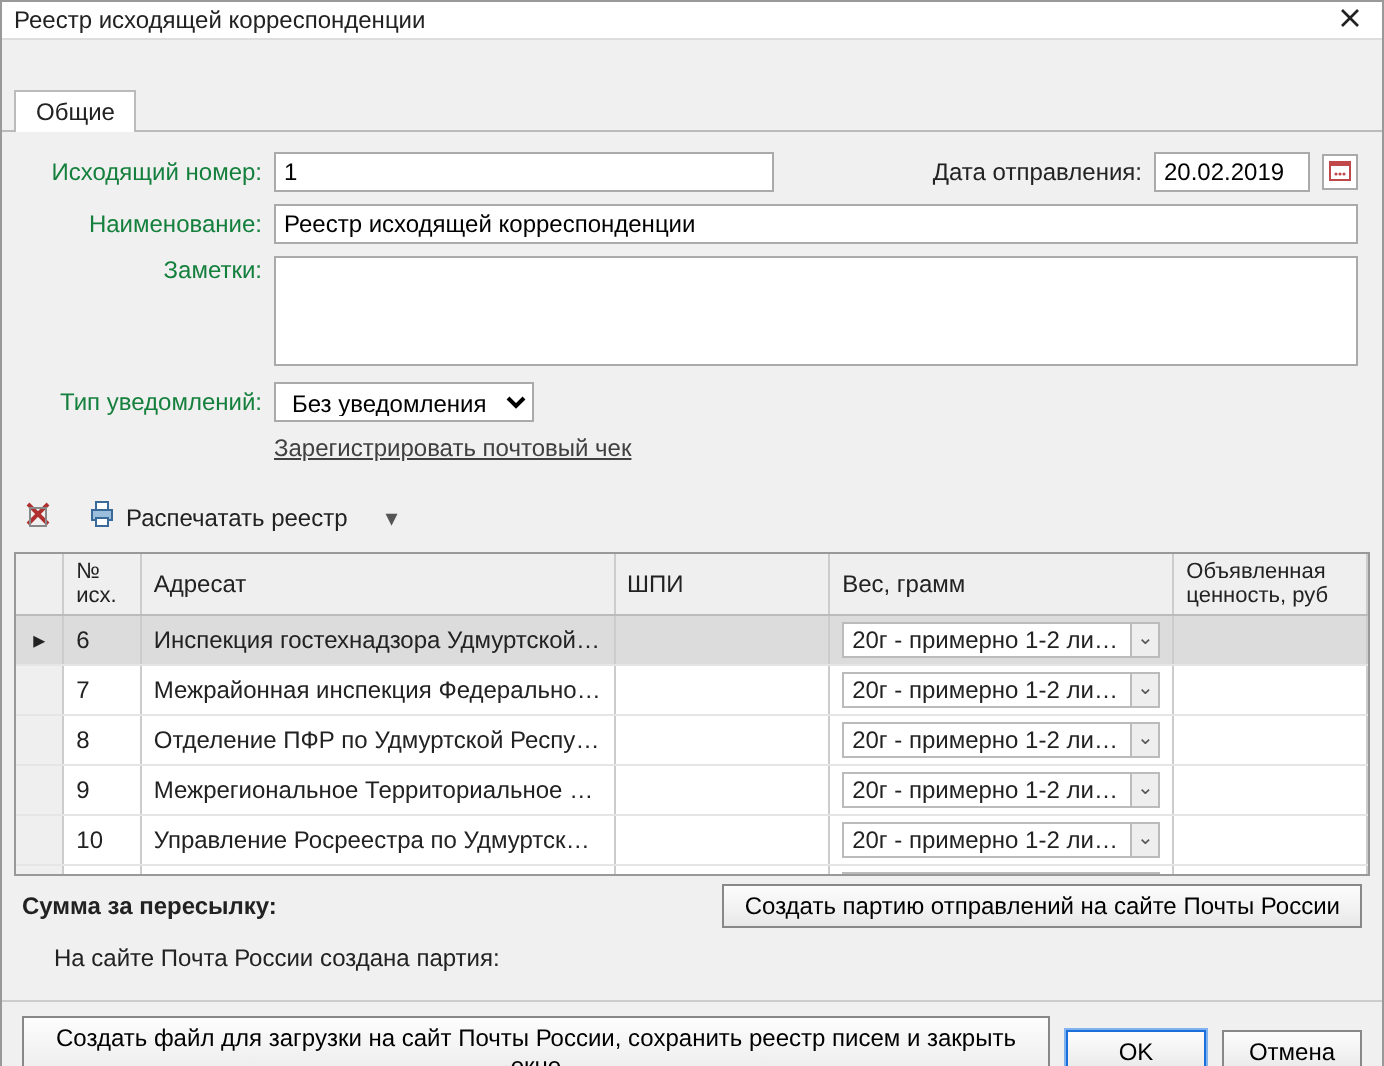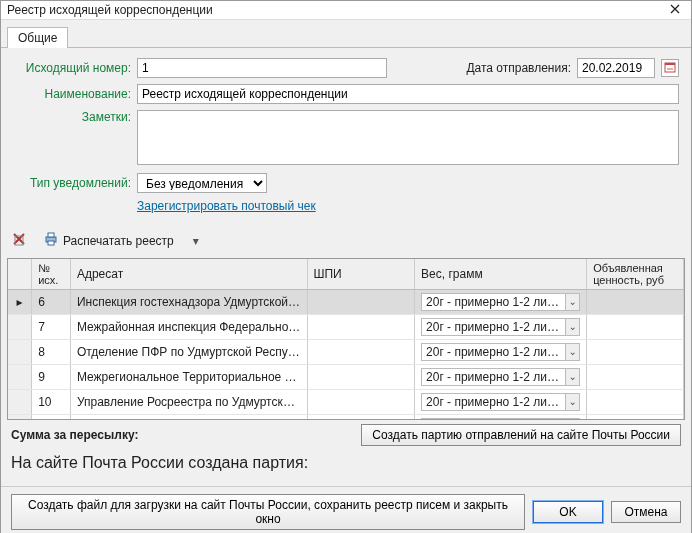--- a/index.html
+++ b/index.html
@@ -35,21 +35,21 @@
     width: 20px;
     height: 18px;
     display: flex;
     align-items: center;
     justify-content: center;
     cursor: pointer;
   }
   .titlebar .close svg { width: 10px; height: 10px; }
   .tabs {
     display: flex;
-    padding: 6px 6px 0 6px;
+    padding: 24px 6px 0 6px;
     background: #f0f0f0;
   }
   .tab {
     border: 1px solid #bbb;
     border-bottom: none;
     background: #fff;
     padding: 3px 10px;
     font-size: 12px;
     position: relative;
     top: 1px;
@@ -87,21 +87,21 @@
     height: 18px;
     border: 1px solid #aaa;
     background: #fff;
     display: flex;
     align-items: center;
     justify-content: center;
     cursor: pointer;
   }
   .date-btn svg { width: 12px; height: 12px; }
   .link {
-    color: #0369a1;
+    color: #404040;
     text-decoration: underline;
     cursor: pointer;
   }
   .toolbar {
     display: flex;
     align-items: center;
     gap: 8px;
     padding: 4px 6px 6px 6px;
   }
   .tool-btn {
@@ -202,21 +202,21 @@
   .sum-label { font-weight: bold; }
   .btn {
     border: 1px solid #888;
     background: linear-gradient(#fdfdfd,#e8e8e8);
     padding: 3px 10px;
     font-size: 12px;
     cursor: pointer;
     font-family: inherit;
   }
   .btn.primary { border: 1px solid #1a6fd8; outline: 1px solid #7fb2ee; }
-  .status-line { padding: 6px 10px 14px 10px; font-size: 16px; }
+  .status-line { padding: 6px 10px 14px 26px; font-size: 12px; }
   .footer {
     border-top: 1px solid #ccc;
     padding: 7px 10px;
     display: flex;
     justify-content: space-between;
     gap: 8px;
     align-items: center;
     background: #f0f0f0;
   }
   .footer-right { display: flex; gap: 8px; }

